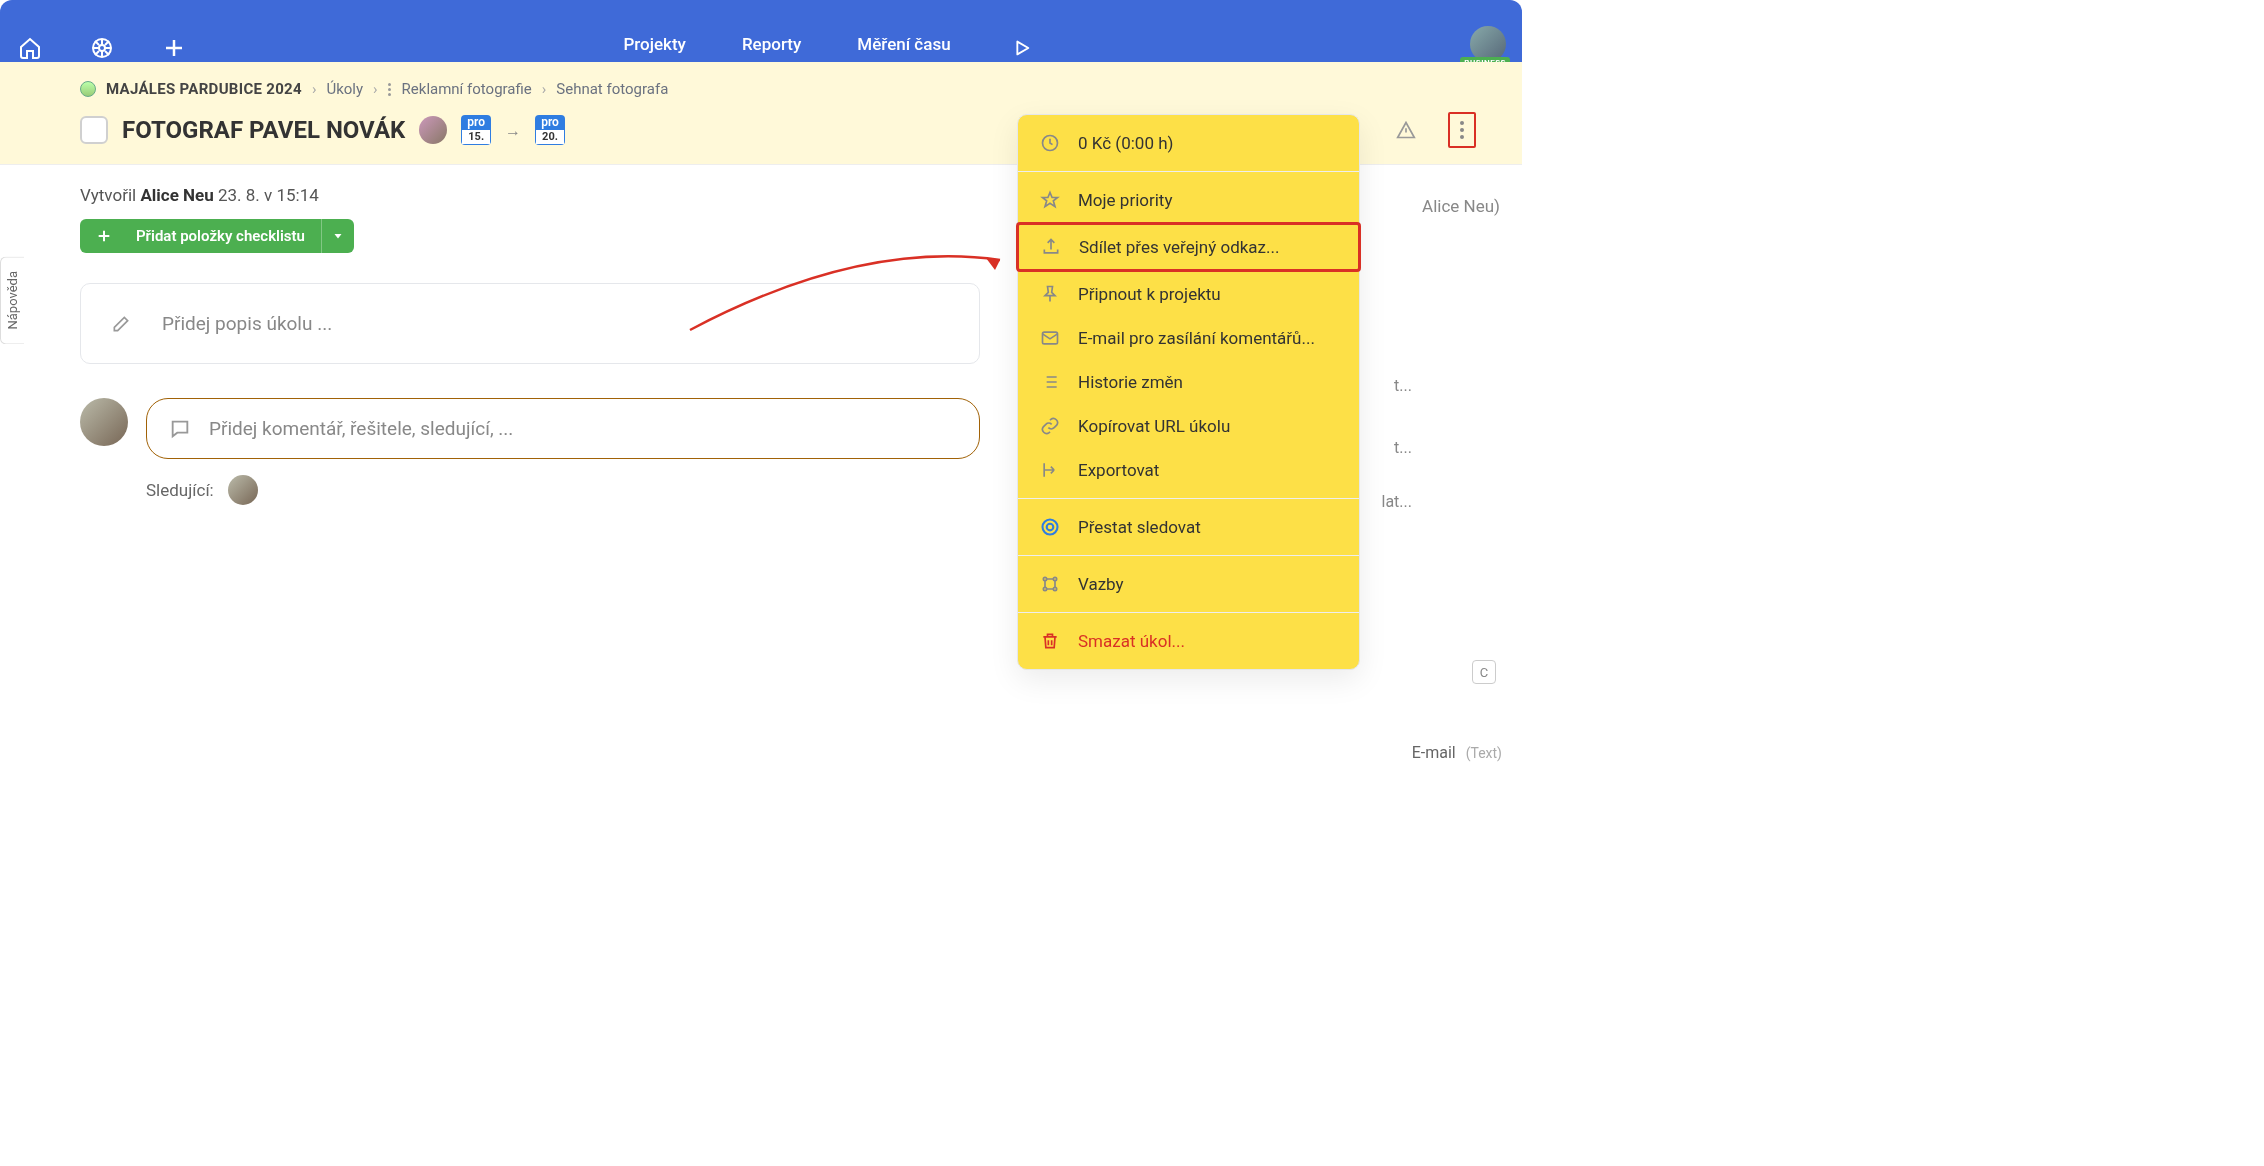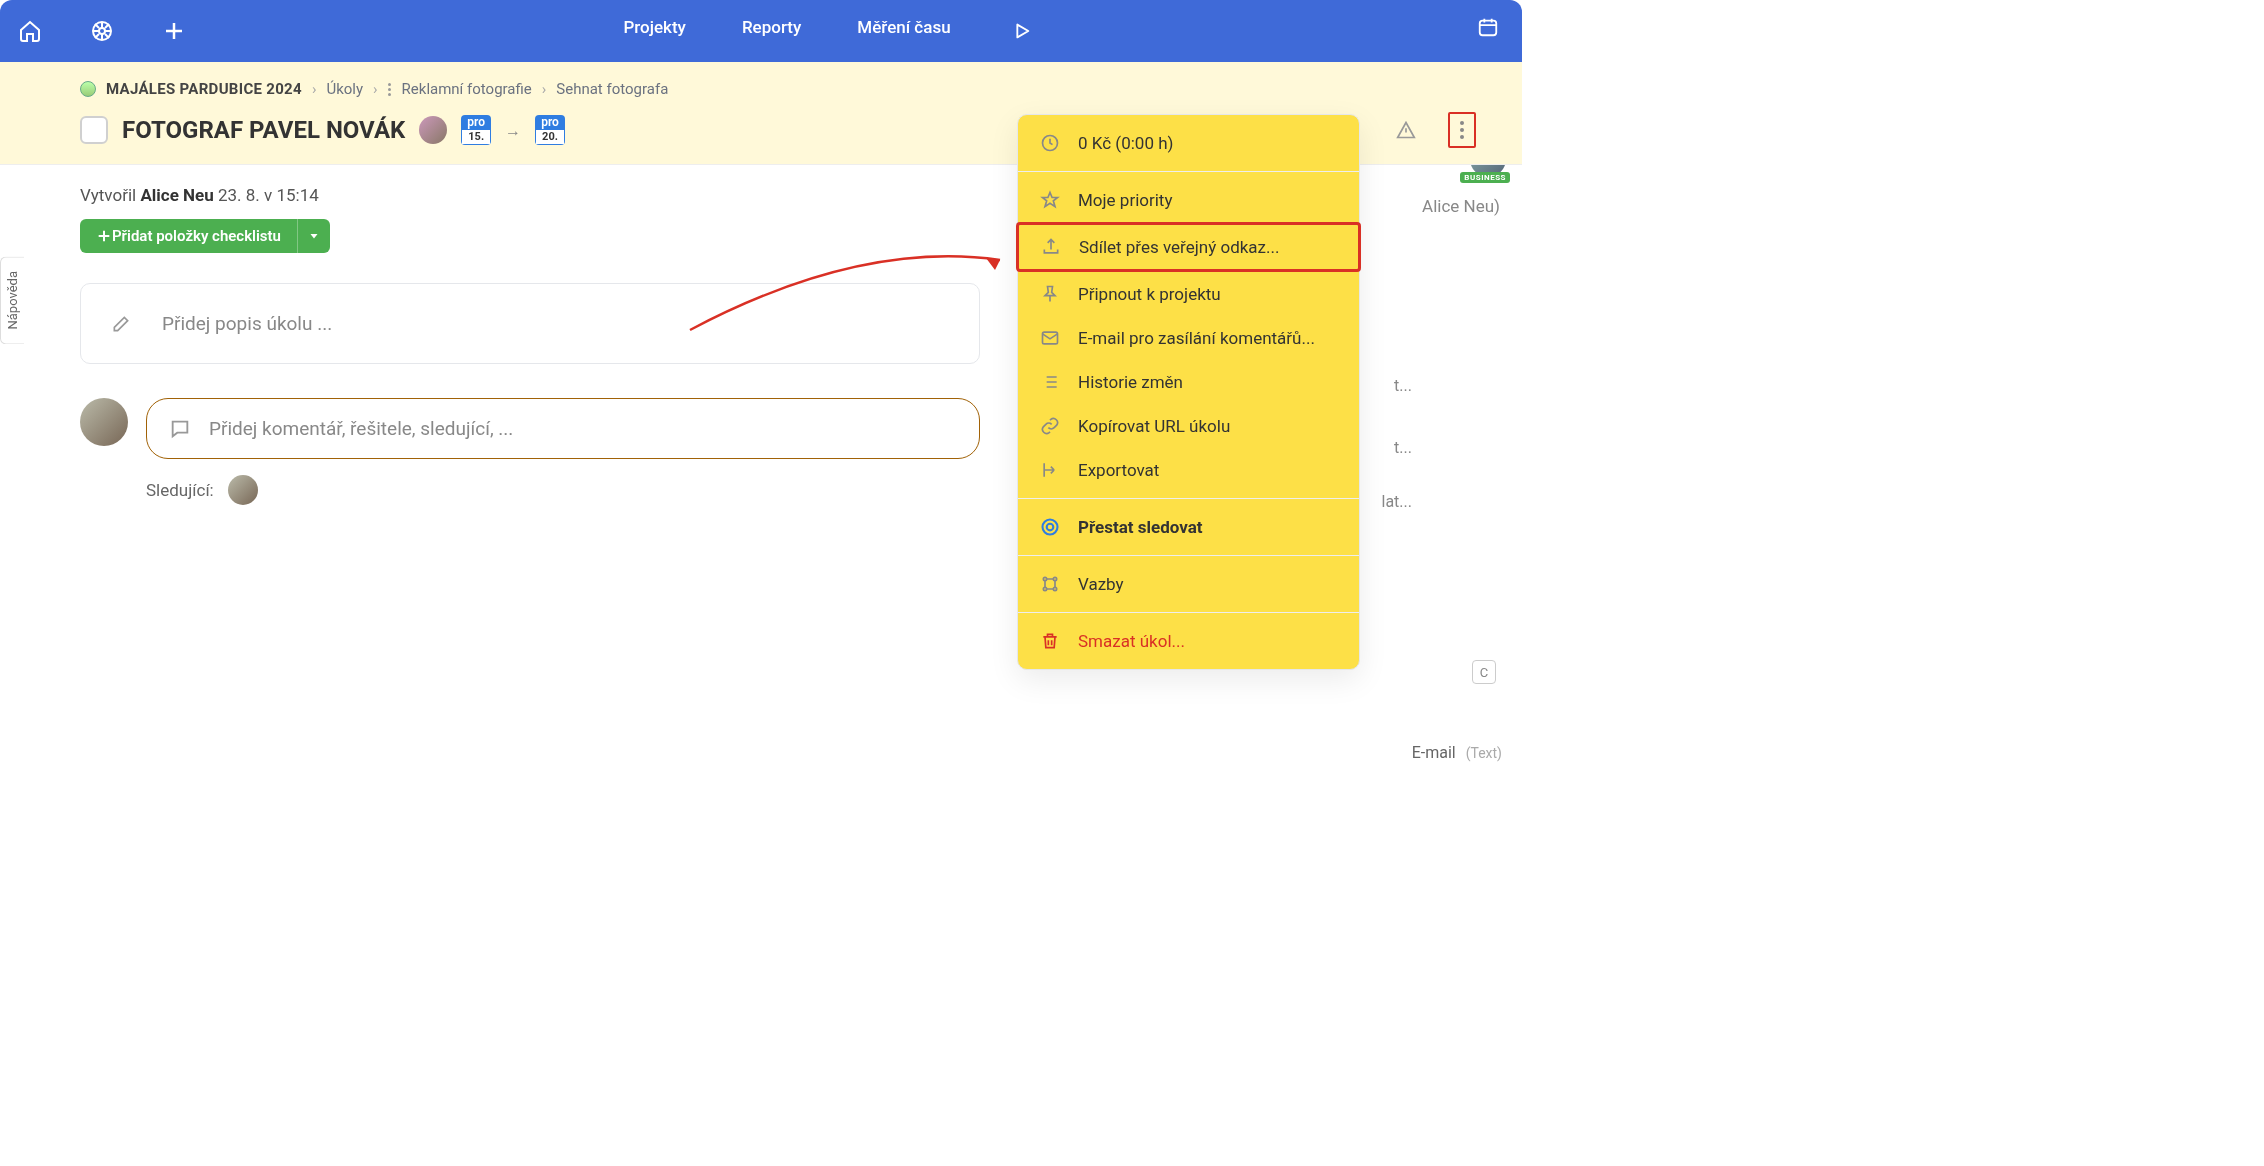--- a/index.html
+++ b/index.html
@@ -1,18 +1,18 @@
 <!DOCTYPE html>
 <html><head>
 <meta charset="utf-8">
 <style>
 * { margin: 0; padding: 0; box-sizing: border-box; font-family: -apple-system, BlinkMacSystemFont, "Segoe UI", Roboto, sans-serif; }
 body { background: #fff; width: 1522px; height: 784px; position: relative; overflow: hidden; border-radius: 12px; }
 
-.topbar { height: 62px; background: #3f6ad8; display: flex; align-items: center; padding: 0 16px; color: #fff; }
+.topbar { height: 62px; background: #3f6ad8; display: flex; align-items: flex-end; padding: 0 16px; color: #fff; }
 .topbar-left { display: flex; align-items: center; gap: 44px; }
 .topbar-nav { display: flex; gap: 56px; margin: 0 auto; font-size: 17px; font-weight: 500; }
 .topbar-nav span { cursor: pointer; }
 .topbar-right { display: flex; align-items: center; gap: 36px; flex-direction: column; }
 .icon-btn { display:flex; align-items:center; justify-content:center; width:28px; height:28px; cursor:pointer; }
 .avatar-top { width:36px; height:36px; border-radius:50%; background:linear-gradient(135deg,#8aa,#567); position:relative; }
 .business-badge { position:absolute; bottom:-6px; right:-4px; background:#4caf50; color:#fff; font-size:8px; font-weight:700; padding:1px 4px; border-radius:3px; letter-spacing:.5px; }
 
 .header-band { background:#fff9d9; padding: 18px 30px 16px 80px; border-bottom:1px solid #eee; position:relative; }
 .breadcrumb { display:flex; align-items:center; gap:10px; font-size:15px; color:#6b7280; margin-bottom:14px; }
@@ -31,34 +31,34 @@
 .date-pill .bot { background:#fff; color:#333; padding:1px 6px; font-weight:700; border:1px solid #2f7de1; border-top:none; width:100%; text-align:center; }
 .arrow-between { color:#888; font-size:16px; }
 .title-actions { margin-left:auto; display:flex; align-items:center; gap:28px; color:#888; margin-right:16px; }
 .more-btn { width:28px; height:36px; border:2px solid #d93025; display:flex; flex-direction:column; align-items:center; justify-content:center; gap:3px; border-radius:2px; }
 .more-btn i { width:4px; height:4px; border-radius:50%; background:#888; }
 
 .content-area { padding: 20px 30px 0 80px; position:relative; width: 1010px; }
 .meta-line { color:#555; font-size:17px; margin-bottom:14px; }
 .meta-line b { color:#333; font-weight:700; }
 .checklist-btn-group { display:inline-flex; }
-.checklist-btn { background:#4caf50; color:#fff; font-size:15px; font-weight:600; padding:8px 16px; border-radius:6px 0 0 6px; display:inline-flex; align-items:center; gap:0; cursor:pointer; }
+.checklist-btn { background:#4caf50; color:#fff; font-size:15px; font-weight:600; padding:8px 16px; border-radius:6px 0 0 6px; display:inline-flex; align-items:center; gap:24px; cursor:pointer; }
 .checklist-dd { background:#4caf50; color:#fff; padding:8px 10px; border-left:1px solid rgba(255,255,255,.3); border-radius:0 6px 6px 0; cursor:pointer; display:flex; align-items:center; }
 
 .desc-card { margin-top:30px; border:1px solid #e5e7eb; border-radius:10px; padding:28px 30px; display:flex; align-items:center; gap:31px; color:#888; font-size:19px; }
 .comment-block { margin-top:34px; display:flex; align-items:flex-start; gap:18px; }
 .avatar-med { width:48px; height:48px; border-radius:50%; background:linear-gradient(135deg,#bba,#765); flex-shrink:0; }
 .comment-input { flex:1; border:1px solid #a16207; border-radius:22px; padding:18px 22px; display:flex; align-items:center; gap:18px; color:#888; font-size:19px; }
 .followers-row { margin: 16px 0 0 66px; display:flex; align-items:center; gap:14px; color:#666; font-size:17px; }
 .avatar-sm { width:30px; height:30px; border-radius:50%; background:linear-gradient(135deg,#bba,#765); }
 
 
 .dropdown { position:absolute; top:114px; left:1017px; width:343px; background:#fde047; border:1px solid #e5e7eb; border-radius:10px; box-shadow:0 10px 30px rgba(0,0,0,.08); padding:6px 0; z-index:10; }
 .dd-item { display:flex; align-items:center; gap:16px; padding:12px 22px; font-size:17px; color:#333; cursor:pointer; }
-.dd-item.bold { font-weight:700; }
+.dd-item.bold { font-weight:400; }
 .dd-item.danger { color:#d93025; }
 .dd-item .ico { width:22px; color:#888; display:flex; align-items:center; }
 .dd-item.danger .ico { color:#d93025; }
 .dd-item.bold .ico { color:#2f7de1; }
 .dd-sep { height:1px; background:#eee; margin:6px 0; }
 .dd-highlight { border:3px solid #d93025; border-radius:4px; margin:0 -2px; }
 
 
 .right-peek { position:absolute; right:22px; top:196px; color:#888; font-size:17px;margin-left:44px; }
 .email-field { position:absolute; right:20px; bottom:22px; display:flex; align-items:center; gap:10px; color:#666; font-size:16px; }

